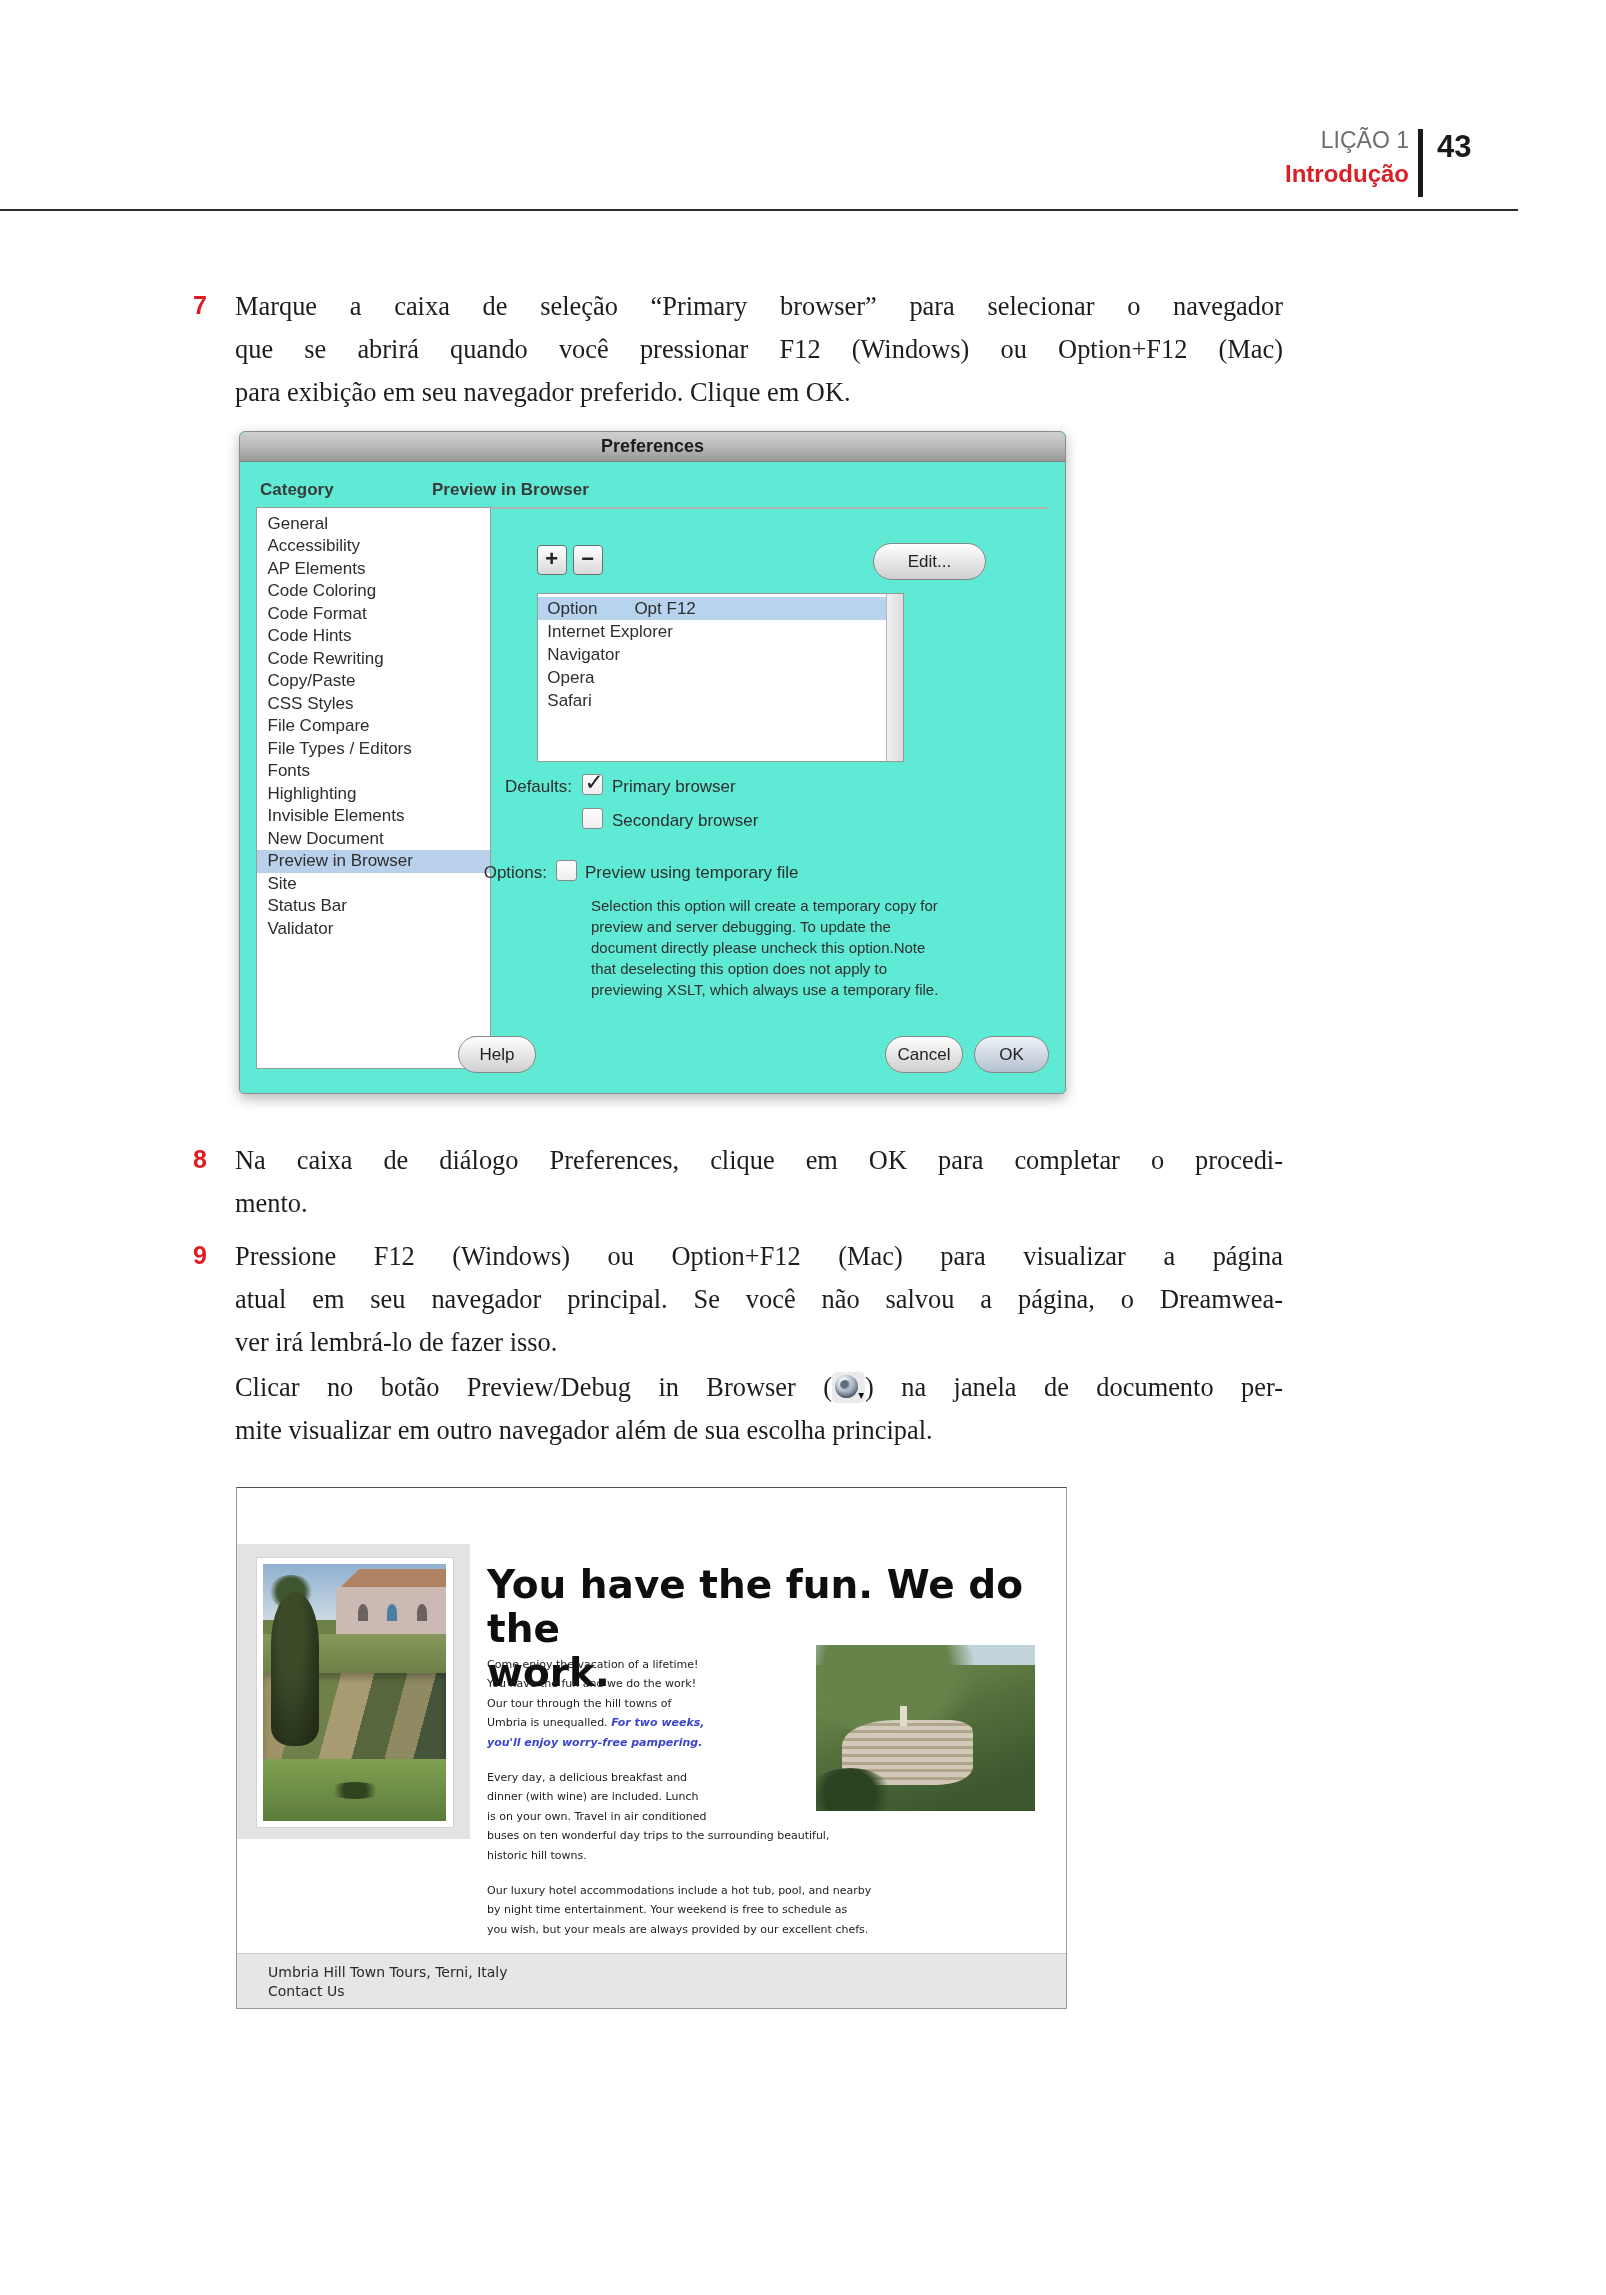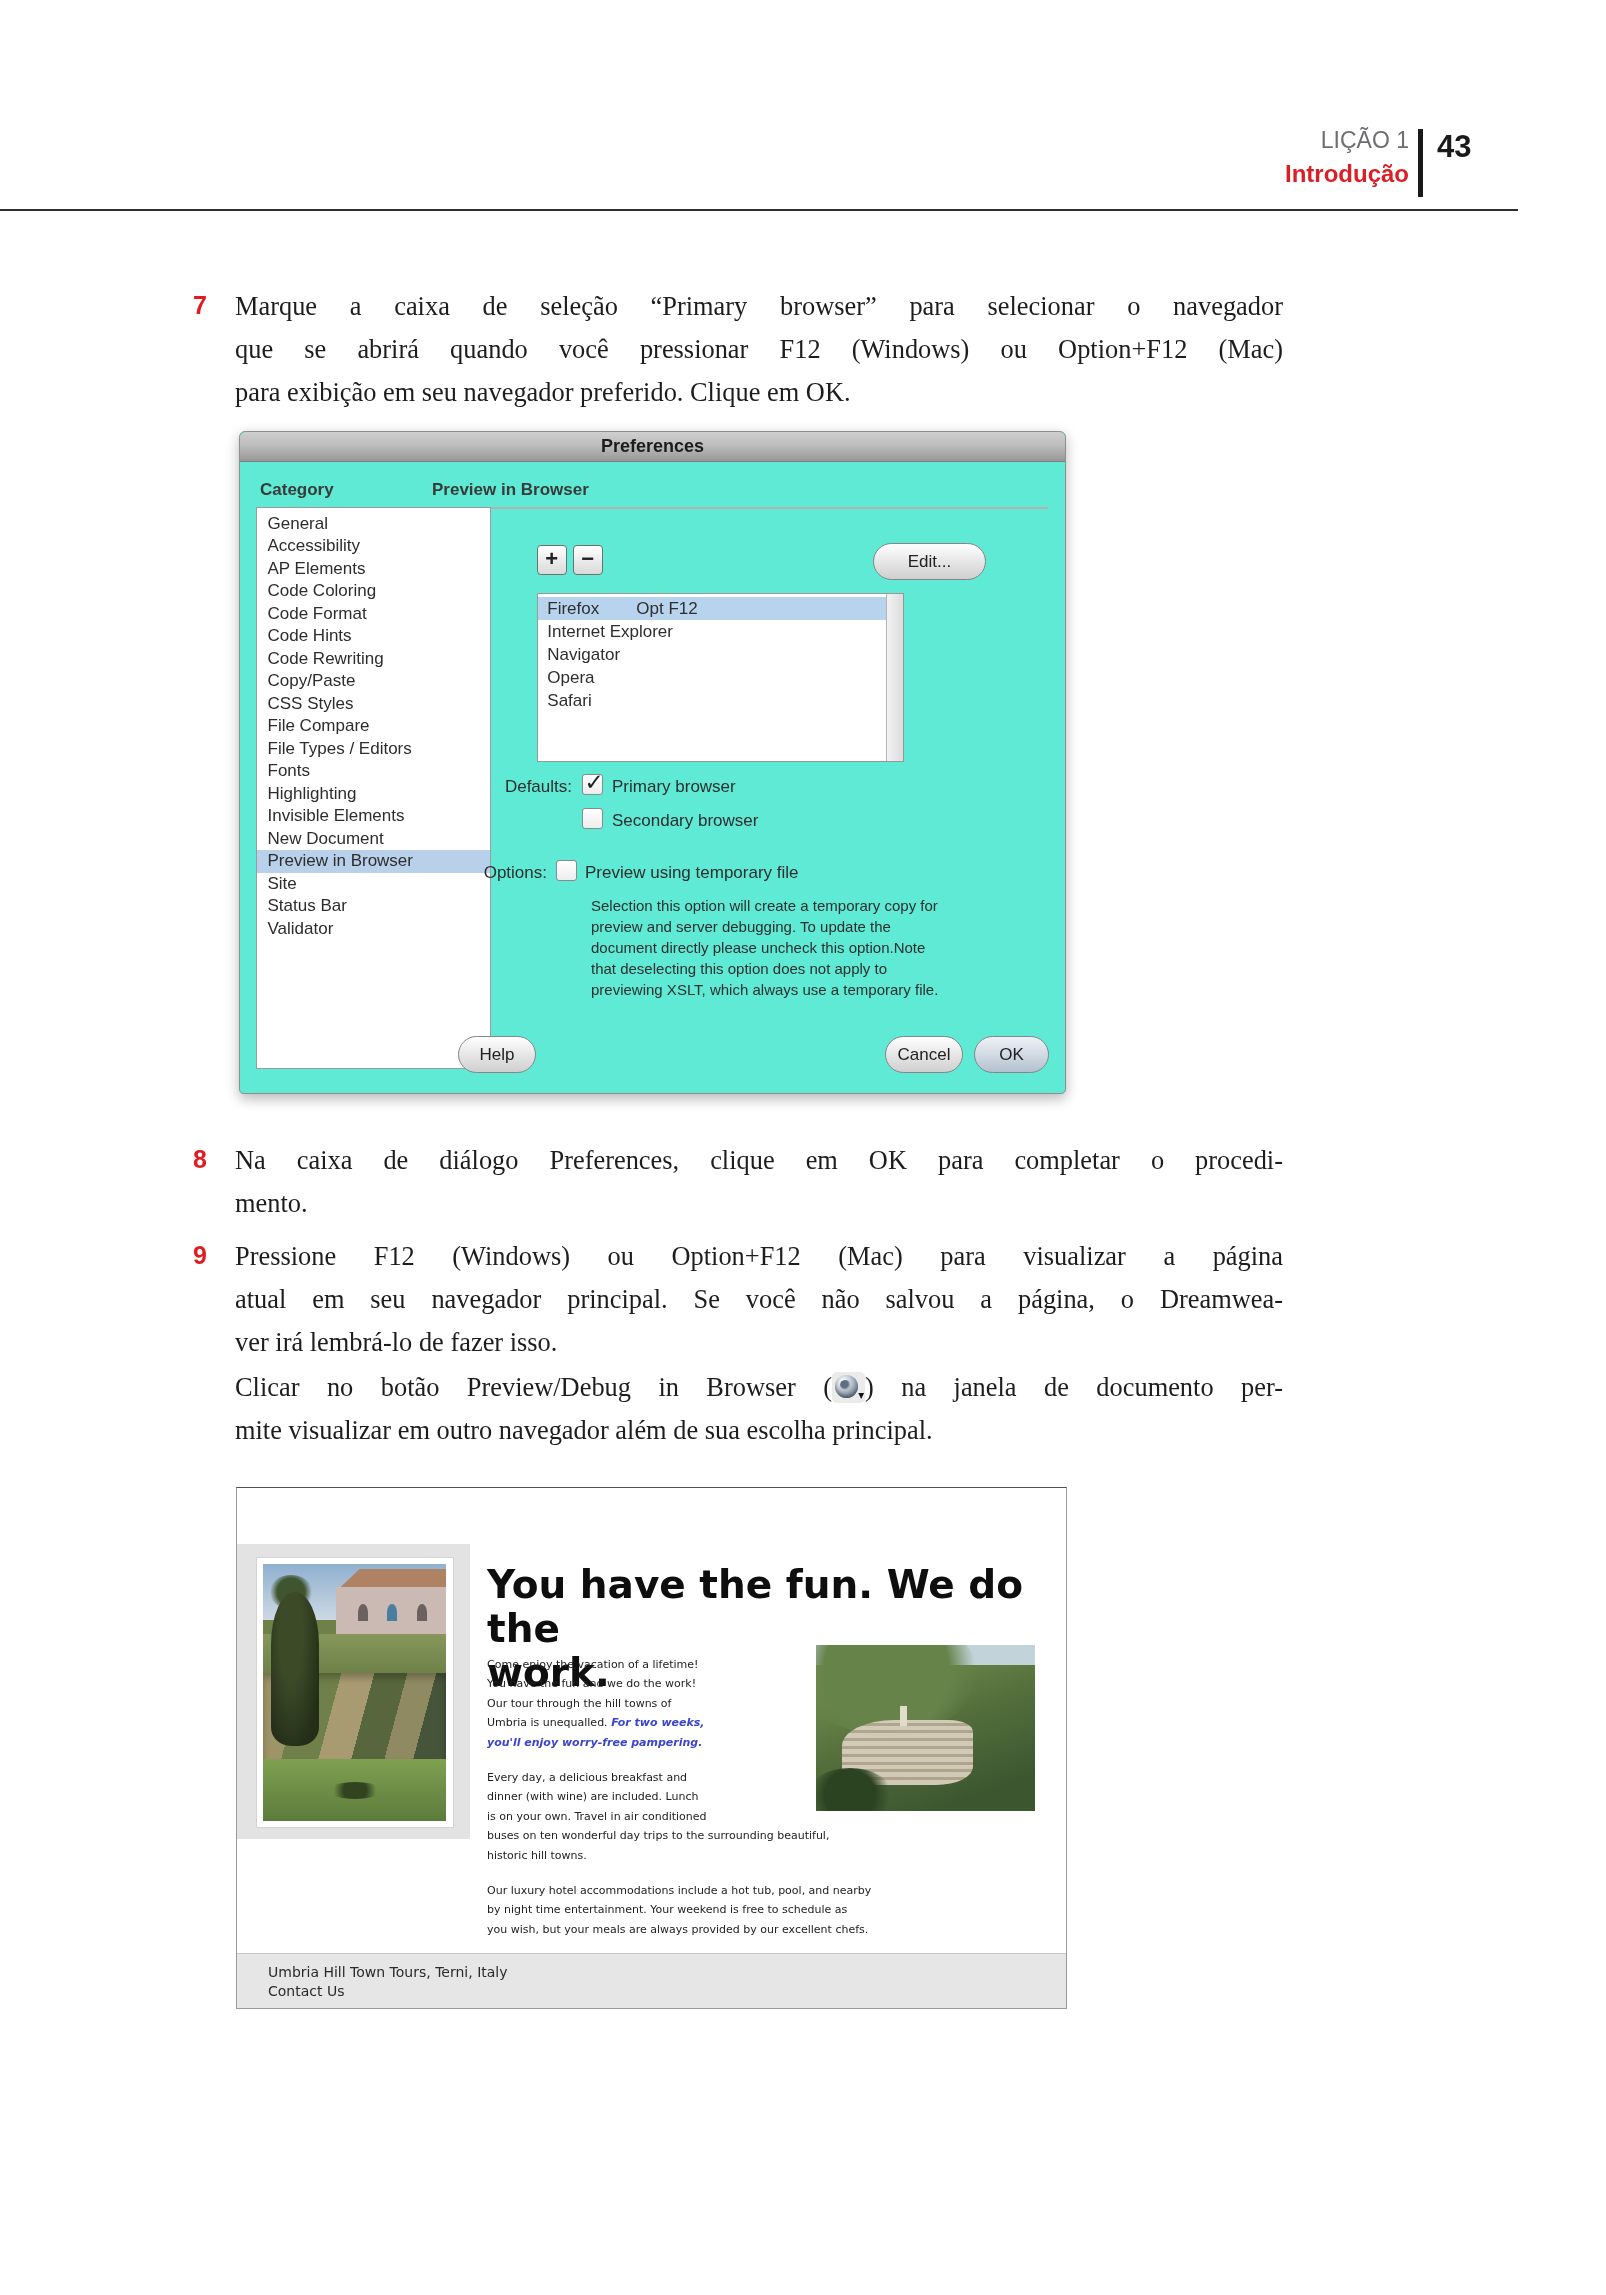--- a/index.html
+++ b/index.html
@@ -189,21 +189,21 @@
     </div>
     <div class="sq-btn" style="left:333px; top:113px;">
       <span>−</span>
     </div>
     <div class="pill-btn" style="left:633px; top:111px; width:113px;text-align:right;">
       <span>Edit...</span>
     </div>
 
     <div class="browser-list">
       <div class="browser-row selected" style="margin-top:3.1px;">
-        <span>Firefox</span><span class="browser-shortcut">Opt F12</span>
+        <span>Option</span><span class="browser-shortcut">Opt F12</span>
       </div>
       <div class="browser-row"><span>Internet Explorer</span></div>
       <div class="browser-row"><span>Navigator</span></div>
       <div class="browser-row"><span>Opera</span></div>
       <div class="browser-row"><span>Safari</span></div>
       <div class="scrolltrack"></div>
     </div>
 
     <div class="dlg-small-label dlg-right-label" style="left:194px; top:345px; width:138px;">Defaults:</div>
     <div class="checkbox" style="left:342px; top:342px;">

